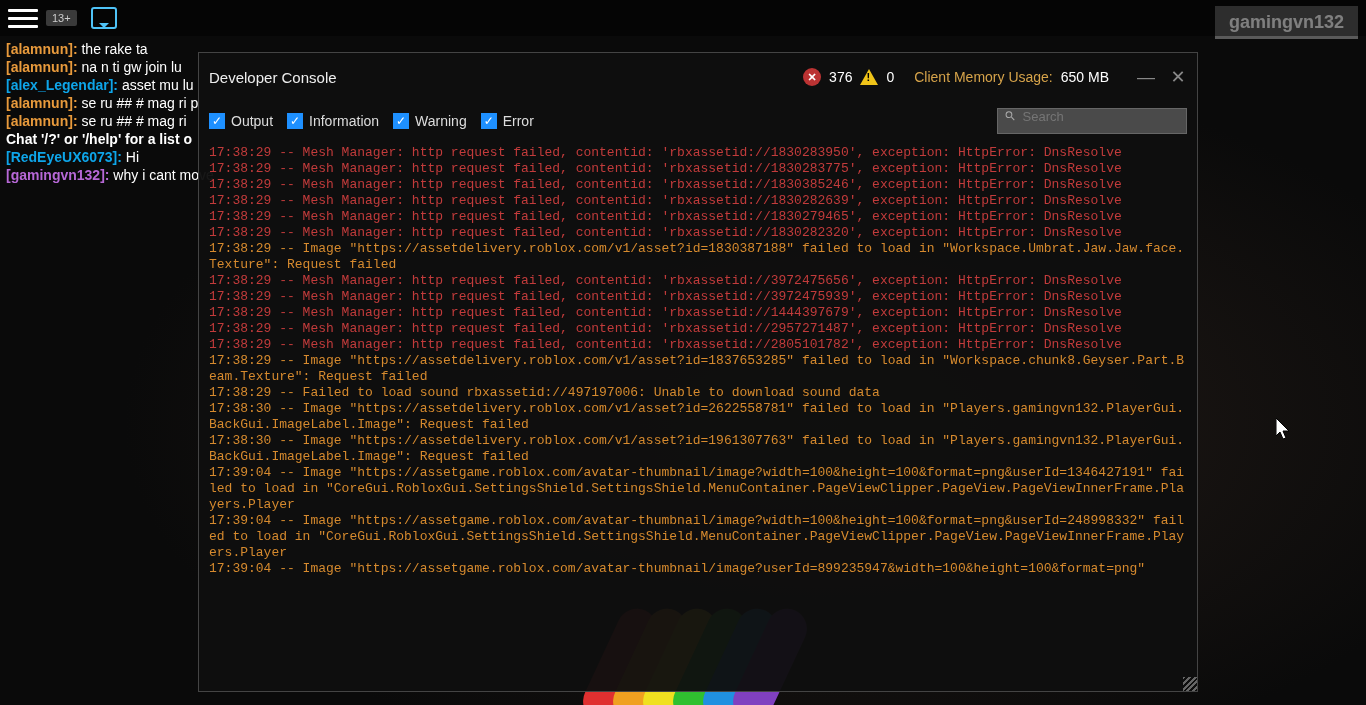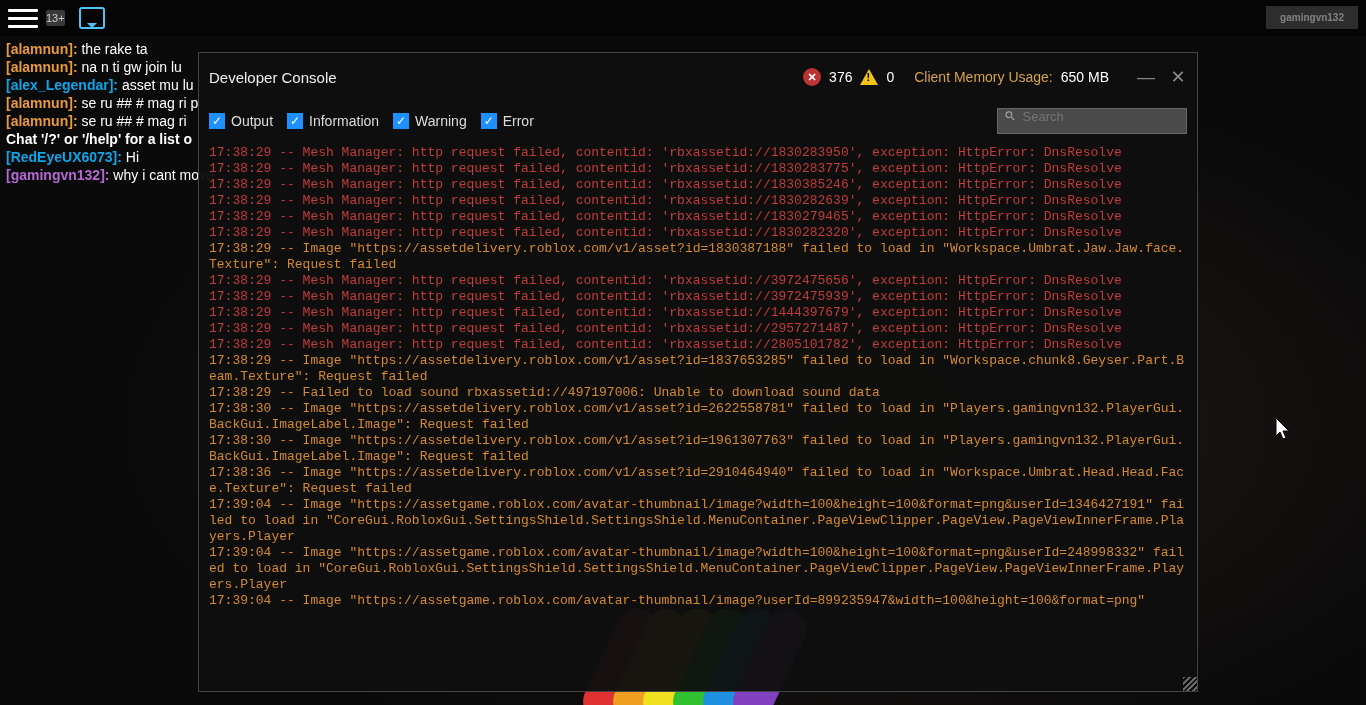--- a/index.html
+++ b/index.html
@@ -36,21 +36,21 @@
   width: 30px; height: 30px;
   display: flex; flex-direction: column; justify-content: center; gap: 5px;
   cursor: pointer;
 }
 .hamburger span { height: 3px; background: #fff; border-radius: 1px; }
 .age-badge {
   margin-left: 8px;
   font-size: 11px;
   color: #ccc;
   background: #3a3a3a;
-  padding: 2px 0;
+  padding: 2px 6px;
   border-radius: 2px;
 }
 .chat-icon {
   margin-left: 14px;
   width: 26px; height: 22px;
   border: 2px solid #4fc3f7;
   border-radius: 3px;
   position: relative;
 }
 .chat-icon::after {
@@ -60,21 +60,21 @@
   width: 0; height: 0;
   border: 5px solid transparent;
   border-top-color: #4fc3f7;
 }
 .username-box {
   position: absolute;
   top: 6px;
   right: 8px;
   background: #5a5a5a;
   padding: 6px 14px;
-  font-size: 10px;
+  font-size: 18px;
   font-weight: bold;
   color: #fff;
 }
 
 
 .chat-area {
   position: absolute;
   top: 40px;
   left: 6px;
   z-index: 5;
@@ -311,21 +311,20 @@
       <div class="log-line log-orange">17:38:29 -- Image "https://assetdelivery.roblox.com/v1/asset?id=1830387188" failed to load in "Workspace.Umbrat.Jaw.Jaw.face.Texture": Request failed</div>
       <div class="log-line log-red">17:38:29 -- Mesh Manager: http request failed, contentid: 'rbxassetid://3972475656', exception: HttpError: DnsResolve</div>
       <div class="log-line log-red">17:38:29 -- Mesh Manager: http request failed, contentid: 'rbxassetid://3972475939', exception: HttpError: DnsResolve</div>
       <div class="log-line log-red">17:38:29 -- Mesh Manager: http request failed, contentid: 'rbxassetid://1444397679', exception: HttpError: DnsResolve</div>
       <div class="log-line log-red">17:38:29 -- Mesh Manager: http request failed, contentid: 'rbxassetid://2957271487', exception: HttpError: DnsResolve</div>
       <div class="log-line log-red">17:38:29 -- Mesh Manager: http request failed, contentid: 'rbxassetid://2805101782', exception: HttpError: DnsResolve</div>
       <div class="log-line log-orange">17:38:29 -- Image "https://assetdelivery.roblox.com/v1/asset?id=1837653285" failed to load in "Workspace.chunk8.Geyser.Part.Beam.Texture": Request failed</div>
       <div class="log-line log-orange">17:38:29 -- Failed to load sound rbxassetid://497197006: Unable to download sound data</div>
       <div class="log-line log-orange">17:38:30 -- Image "https://assetdelivery.roblox.com/v1/asset?id=2622558781" failed to load in "Players.gamingvn132.PlayerGui.BackGui.ImageLabel.Image": Request failed</div>
       <div class="log-line log-orange">17:38:30 -- Image "https://assetdelivery.roblox.com/v1/asset?id=1961307763" failed to load in "Players.gamingvn132.PlayerGui.BackGui.ImageLabel.Image": Request failed</div>
-      <div class="log-line log-orange">17:38:36 -- Image "https://assetdelivery.roblox.com/v1/asset?id=2910464940" failed to load in "Workspace.Umbrat.Head.Head.Face.Texture": Request failed</div>
       <div class="log-line log-orange">17:39:04 -- Image "https://assetgame.roblox.com/avatar-thumbnail/image?width=100&amp;height=100&amp;format=png&amp;userId=1346427191" failed to load in "CoreGui.RobloxGui.SettingsShield.SettingsShield.MenuContainer.PageViewClipper.PageView.PageViewInnerFrame.Players.Player</div>
       <div class="log-line log-orange">17:39:04 -- Image "https://assetgame.roblox.com/avatar-thumbnail/image?width=100&amp;height=100&amp;format=png&amp;userId=248998332" failed to load in "CoreGui.RobloxGui.SettingsShield.SettingsShield.MenuContainer.PageViewClipper.PageView.PageViewInnerFrame.Players.Player</div>
       <div class="log-line log-orange">17:39:04 -- Image "https://assetgame.roblox.com/avatar-thumbnail/image?userId=899235947&amp;width=100&amp;height=100&amp;format=png"</div>
     </div>
   <div class="resize-handle"></div>
 </div>
 
 <div class="cursor">
   <svg width="18" height="24" viewBox="0 0 18 24">
       <path d="M0 0 L0 18 L4 14 L7 21 L10 20 L7 13 L13 13 Z" fill="#fff" stroke="#000" stroke-width="1"></path>

